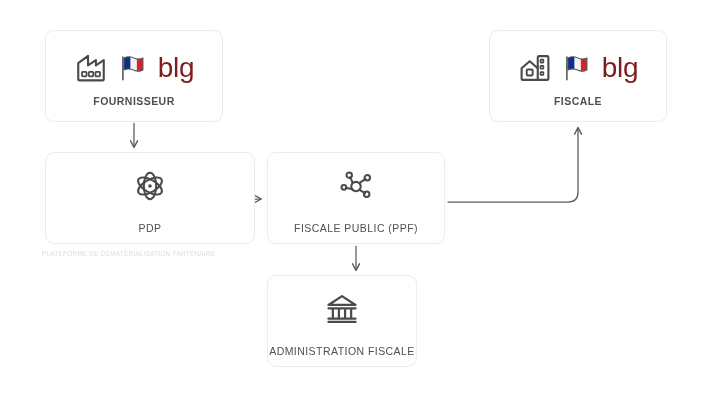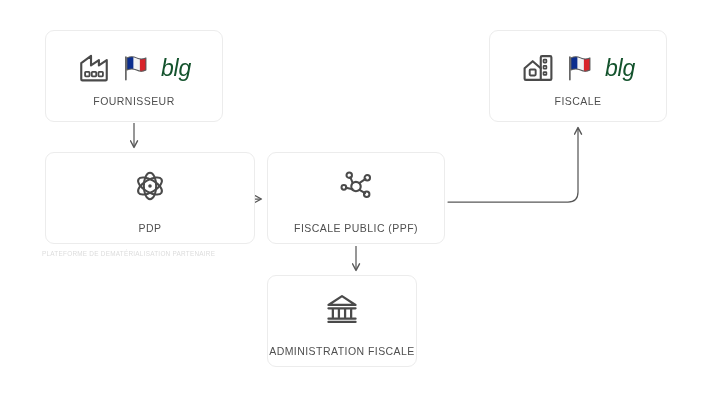--- a/index.html
+++ b/index.html
@@ -39,46 +39,45 @@
     height: 46px;
   }
   .node-label {
     font-size: 10.5px;
     letter-spacing: 0.45px;
     color: #4f4f4f;
     text-align: center;
     white-space: nowrap;
   }
   .brandword {
-    font-size: 23px;
+    font-size: 28px;
     line-height: 1;
-    color: #14532d;
+    color: #7f1d1d;
     letter-spacing: -0.3px;
     font-family: "Liberation Sans", sans-serif;
-    font-style: italic;
   }
   .flag {
     display: inline-block;
     width: 30px;
     height: 30px;
   }
   .glyph {
     display: inline-block;
     line-height: 0;
   }
 
   
   #node-fournisseur { left: 45px;  top: 30px;  width: 178px; height: 92px; }
   #node-acheteur    { left: 489px; top: 30px;  width: 178px; height: 92px; }
   #node-pdp         { left: 45px;  top: 152px; width: 210px; height: 92px; }
   #node-ppf         { left: 267px; top: 152px; width: 178px; height: 92px; }
   #node-admin       { left: 267px; top: 275px; width: 150px; height: 92px; }
 
   #node-fournisseur .node-label,
-  #node-acheteur .node-label { margin-top: 4px; }
+  #node-acheteur .node-label { margin-top: 4px; font-weight: bold; }
   #node-pdp .node-label,
   #node-ppf .node-label,
   #node-admin .node-label { margin-top: 13px; }
 
   .subcaption {
     position: absolute;
     left: 42px;
     top: 250px;
     width: 200px;
     font-size: 6.4px;

